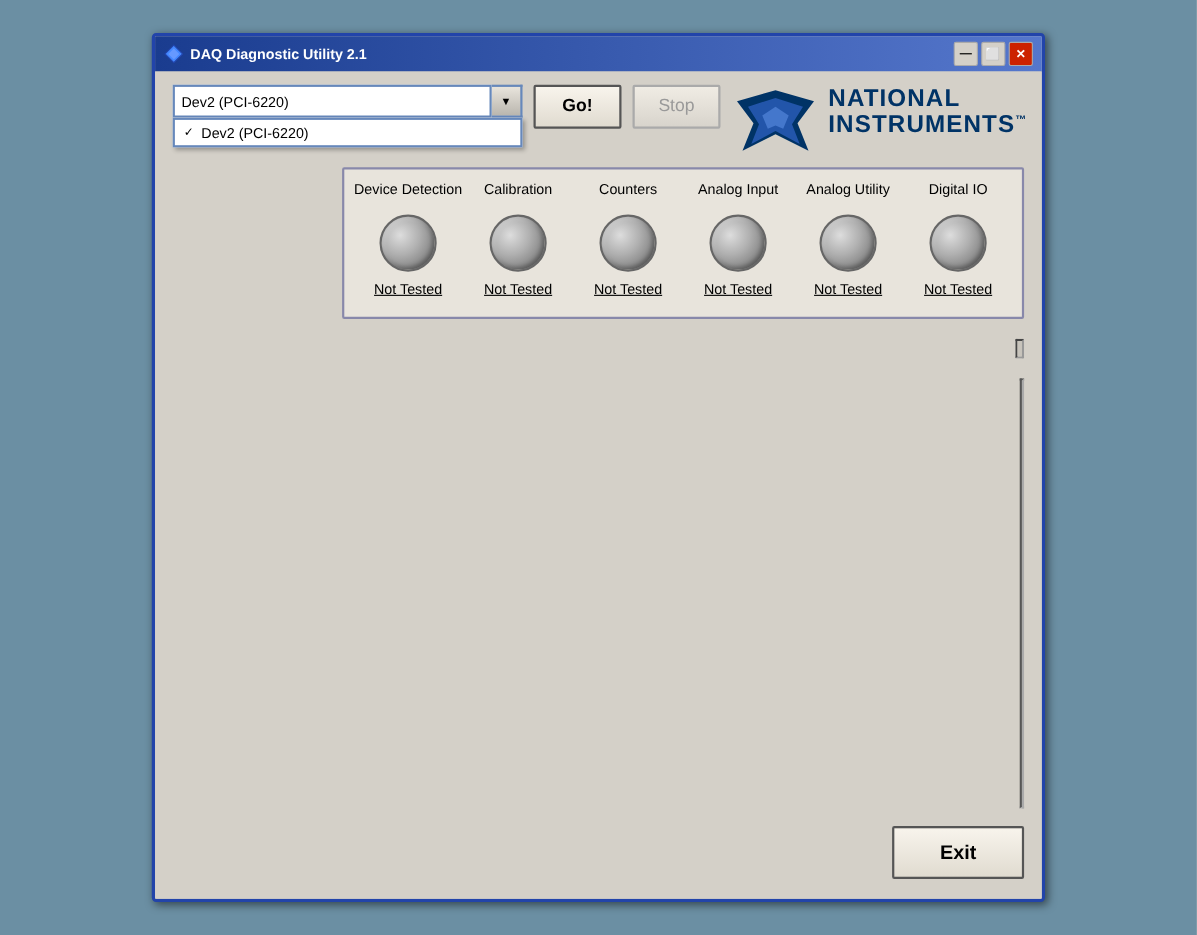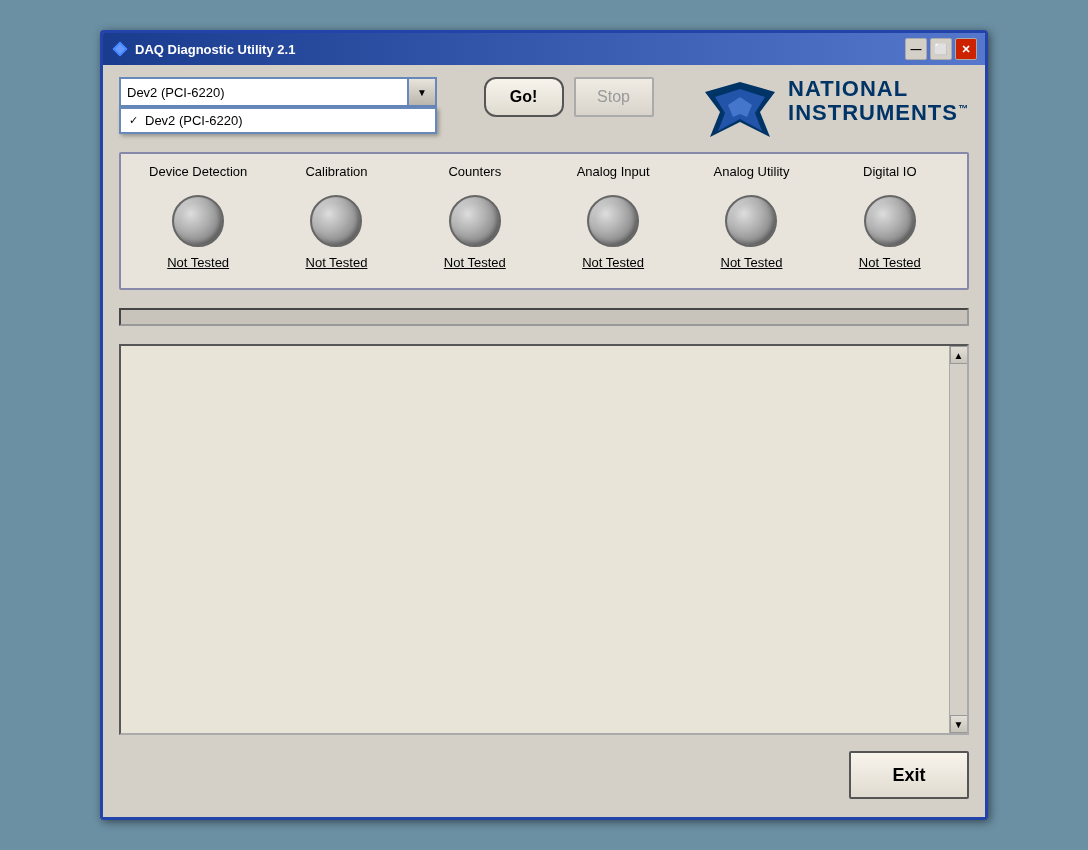--- a/index.html
+++ b/index.html
@@ -9,21 +9,21 @@
       font-size: 13px;
       width: 1088px;
       height: 850px;
       overflow: hidden;
       display: flex;
       align-items: center;
       justify-content: center;
     }
 
     .window {
-      width: 888px;
+      width: 812px;
       height: 790px;
       border: 3px solid #2244aa;
       border-radius: 4px;
       background: #d4d0c8;
       display: flex;
       flex-direction: column;
       box-shadow: 2px 2px 8px rgba(0,0,0,0.5);
     }
 
     .titlebar {
@@ -185,21 +185,21 @@
     }
 
     .btn-go {
       width: 80px;
       height: 40px;
       background: linear-gradient(to bottom, #f8f4ec, #e0dbd0);
       border: 2px solid #555;
       font-size: 16px;
       font-weight: bold;
       cursor: pointer;
-      border-radius: 12px;
+      border-radius: 2px;
     }
 
     .btn-stop {
       width: 80px;
       height: 40px;
       background: linear-gradient(to bottom, #f0ece4, #d8d4cc);
       border: 2px solid #aaa;
       font-size: 16px;
       color: #999;
       cursor: default;
@@ -360,20 +360,21 @@
       font-weight: bold;
       cursor: pointer;
       border-radius: 2px;
     }
 
     .combined-section {
       flex: 1;
       display: flex;
       flex-direction: column;
       gap: 18px;
+      align-items: flex-end;
     }
   </style>
 </head>
 <body>
 
 <div class="window">
 
   <div class="titlebar">
     <div class="titlebar-left">
       <div class="titlebar-icon">

